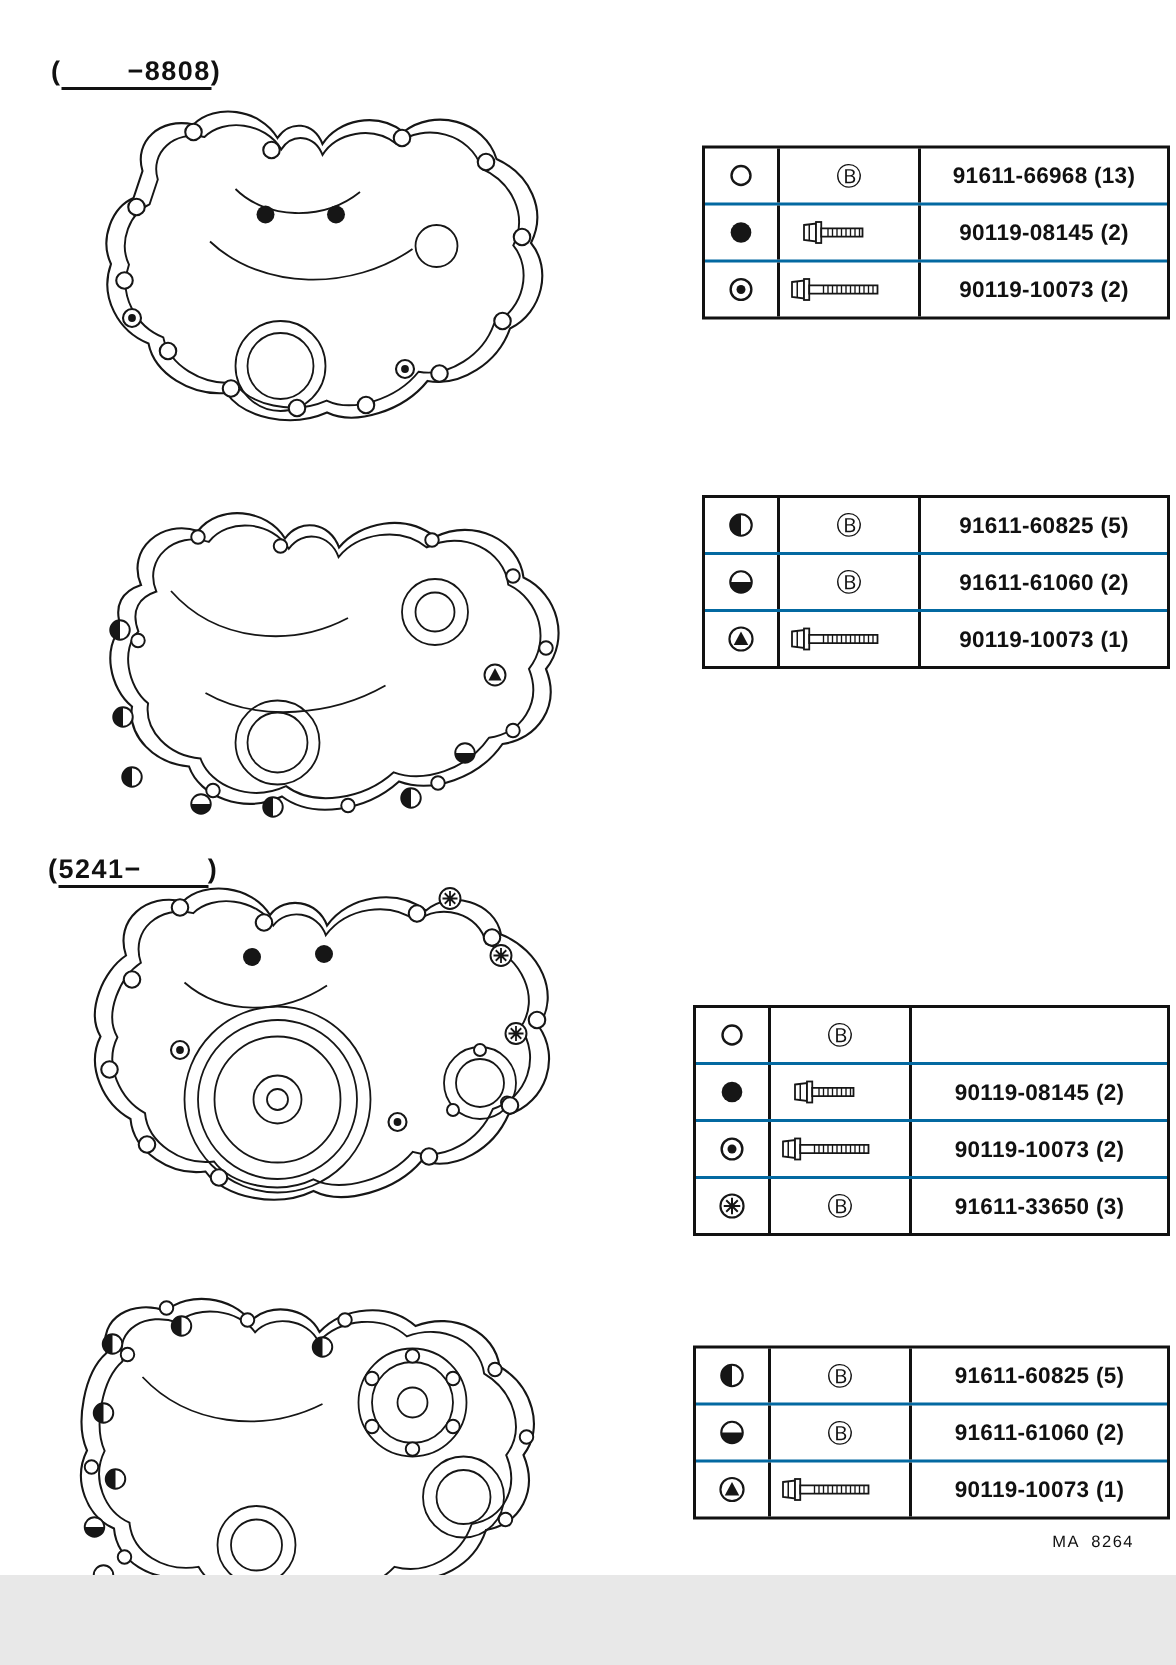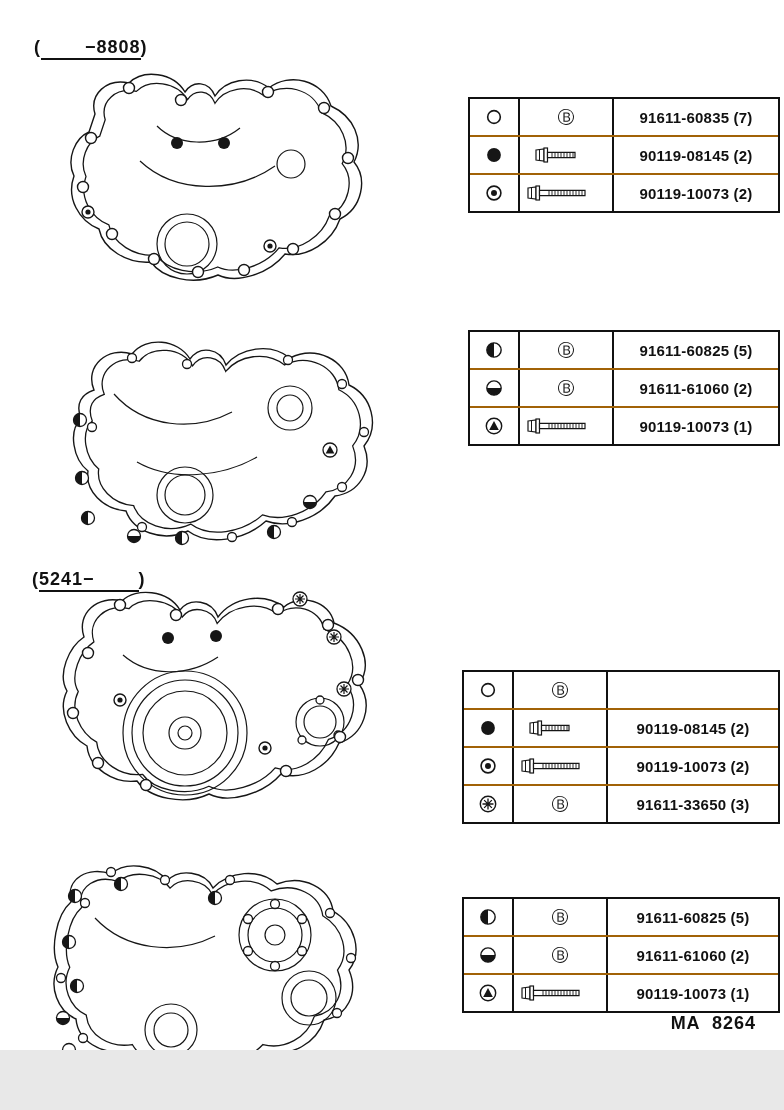--- a/index.html
+++ b/index.html
@@ -19,36 +19,36 @@
   }
   .range-label .ul{border-bottom:2px solid #111;padding-bottom:1px;}
   .range-label .blank{display:inline-block;width:44px;}
   
   .ptable{
     position:absolute;
     border:2px solid #111;
     background:#fff;
     width:308px;
   }
-  .trow{display:flex;height:36px;border-top:2px solid #a16207;}
+  .trow{display:flex;height:36px;border-top:2px solid #0369a1;}
   .trow:first-child{border-top:none;}
   .cell{display:flex;align-items:center;justify-content:center;}
   .csym{width:48px;border-right:2px solid #111;}
   .cfast{width:92px;border-right:2px solid #111;}
   .cpart{flex:1;font-size:15px;font-weight:bold;letter-spacing:0.2px;white-space:pre;}
   .bglyph{font-size:17px;font-weight:normal;}
   .symicon{display:block;}
   
   .drawing{position:absolute;}
   use.outline{stroke:#161616;fill:none;stroke-width:1.4;}
   .ln{stroke:#161616;fill:none;stroke-width:1.2;}
   .hole{stroke:#161616;fill:#fff;stroke-width:1.3;}
   .footer{
     position:absolute;right:28px;bottom:16px;
-    font-size:18px;font-weight:bold;letter-spacing:1px;white-space:pre;
+    font-size:11px;font-weight:normal;letter-spacing:1px;white-space:pre;
   }
 </style>
 </head>
 <body>
 
 <div class="page">
 
   <svg width="0" height="0" style="position:absolute" aria-hidden="true">
     <defs>
       <g id="d-open">
@@ -138,21 +138,21 @@
   <div class="ptable" style="left:468px;top:97px;">
     <div class="trow">
       <div class="cell csym">
           <svg class="symicon" width="20" height="20">
             <use href="#d-open" transform="translate(10,10) scale(1.15)"></use>
           </svg>
         </div>
       <div class="cell cfast">
           <span class="bglyph">Ⓑ</span>
         </div>
-      <div class="cell cpart"><span>91611-60835 (7)</span></div>
+      <div class="cell cpart"><span>91611-66968 (13)</span></div>
     </div>
     <div class="trow">
       <div class="cell csym">
           <svg class="symicon" width="20" height="20">
             <use href="#d-filled" transform="translate(10,10) scale(1.15)"></use>
           </svg>
         </div>
       <div class="cell cfast">
           <svg class="symicon" width="62" height="18" viewBox="0 0 62 18">
             <use href="#d-bolt-short"></use>

